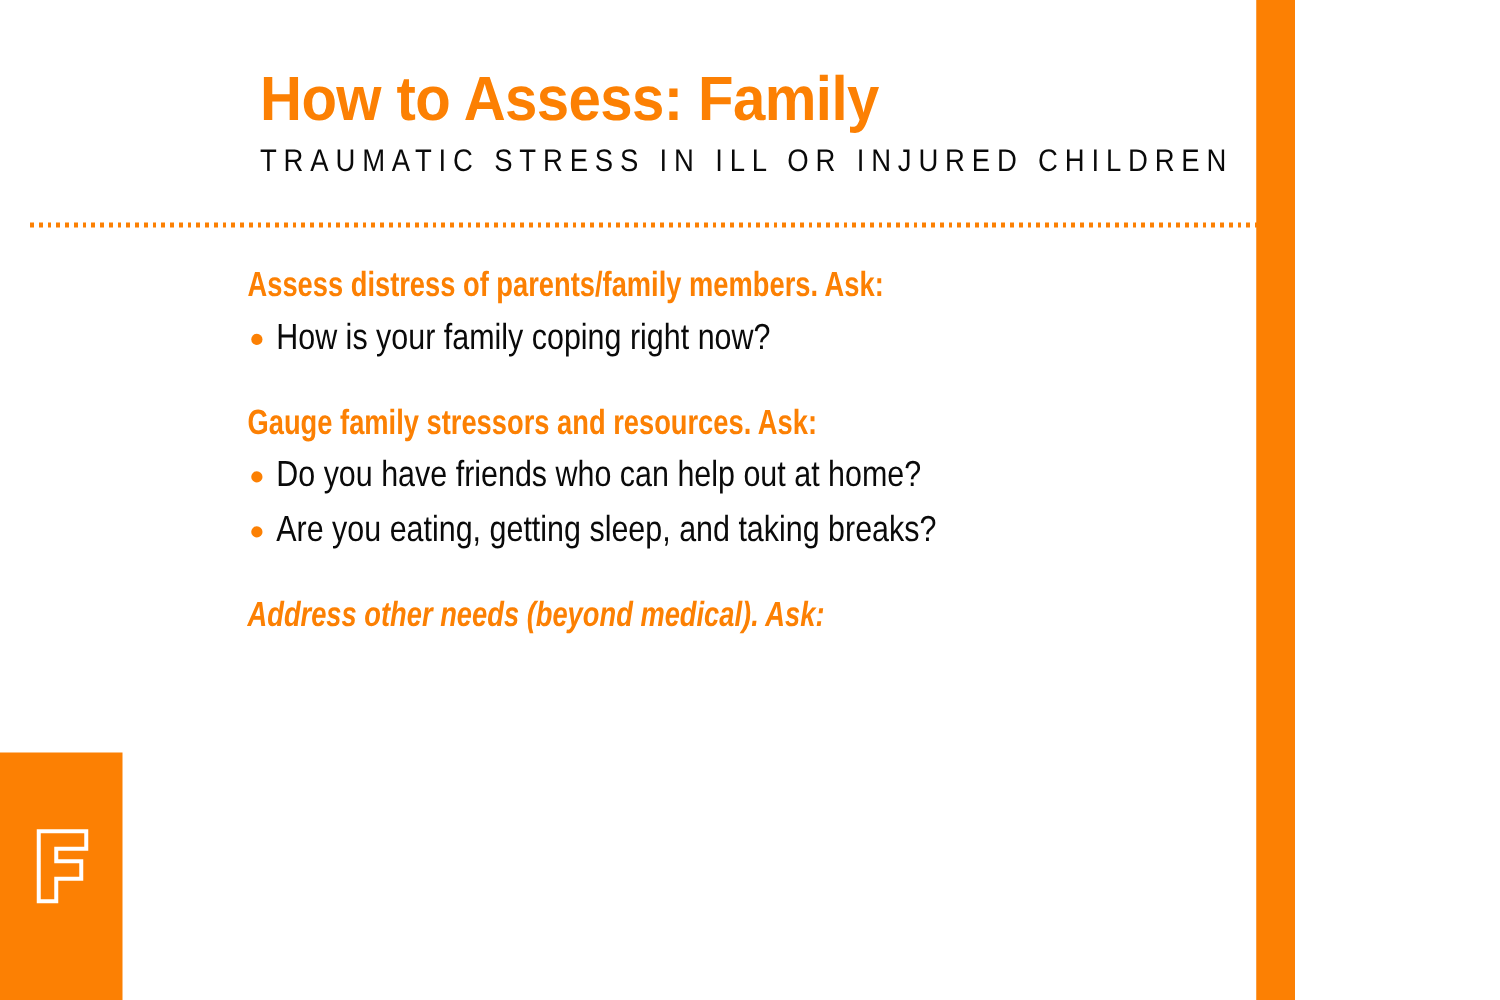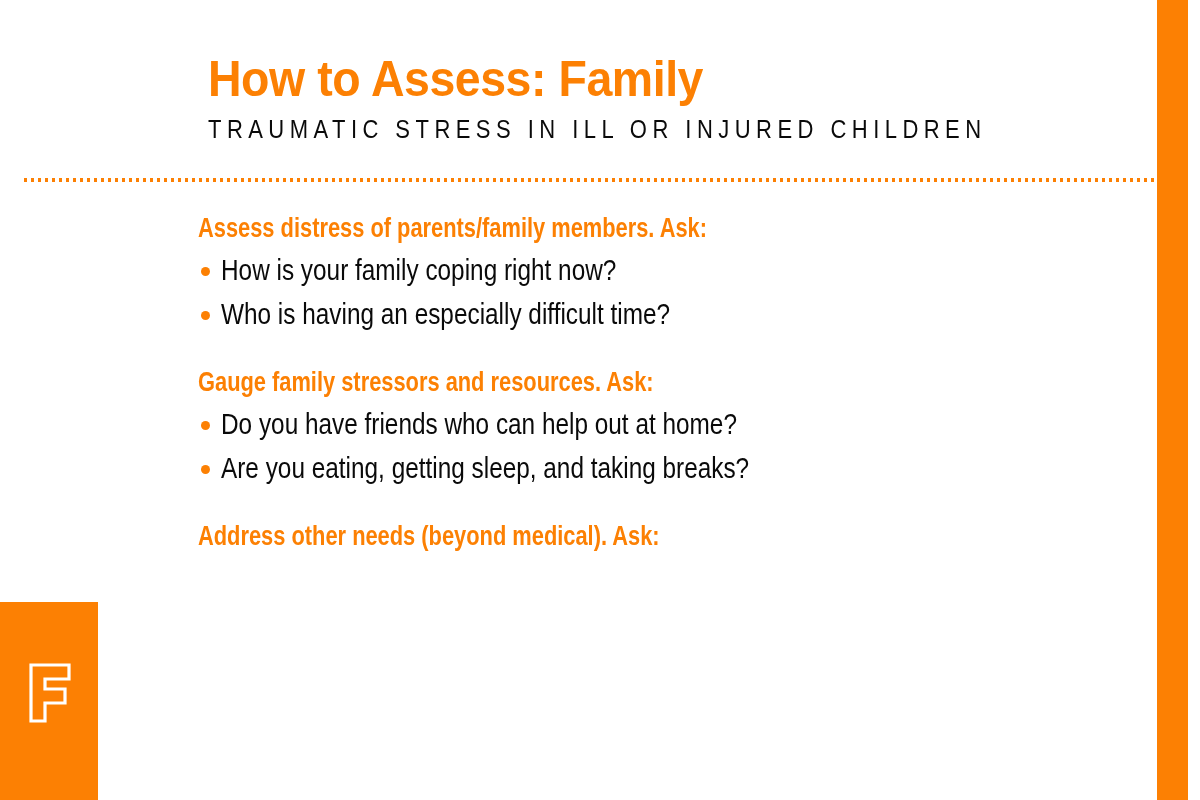--- a/index.html
+++ b/index.html
@@ -8,21 +8,21 @@
   }
   body {
     width: 1200px;
     height: 800px;
     background: #ffffff;
     font-family: "Liberation Sans", sans-serif;
     overflow: hidden;
   }
   .page {
     position: relative;
-    width: 1188px;
+    width: 1036px;
     height: 800px;
     background: #ffffff;
     overflow: hidden;
   }
 
   
   .edge-bar {
     position: absolute;
     top: 0;
     right: 0;
@@ -81,20 +81,21 @@
     position: absolute;
     left: 198px;
     top: 212px;
     width: 930px;
   }
   .section {
     margin-bottom: 30px;
   }
   .section:last-child {
     margin-bottom: 0;
+    font-style: italic;
   }
   .section-heading {
     color: #FC8003;
     font-family: "Liberation Sans", sans-serif;
     font-weight: bold;
     font-size: 28px;
     line-height: 32px;
     letter-spacing: 0px;
     transform: scaleX(0.78);
     transform-origin: left center;
@@ -161,21 +162,20 @@
   </div>
 
   <div class="divider"></div>
 
   <div class="content">
 
     <div class="section">
       <div class="section-heading">Assess distress of parents/family members. Ask:</div>
       <ul class="bullet-list">
         <li class="bullet-item"><span class="bullet-text">How is your family coping right now?</span></li>
-        <li class="bullet-item"><span class="bullet-text">Who is having an especially difficult time?</span></li>
       </ul>
     </div>
 
     <div class="section">
       <div class="section-heading">Gauge family stressors and resources. Ask:</div>
       <ul class="bullet-list">
         <li class="bullet-item"><span class="bullet-text">Do you have friends who can help out at home?</span></li>
         <li class="bullet-item"><span class="bullet-text">Are you eating, getting sleep, and taking breaks?</span></li>
       </ul>
     </div>

